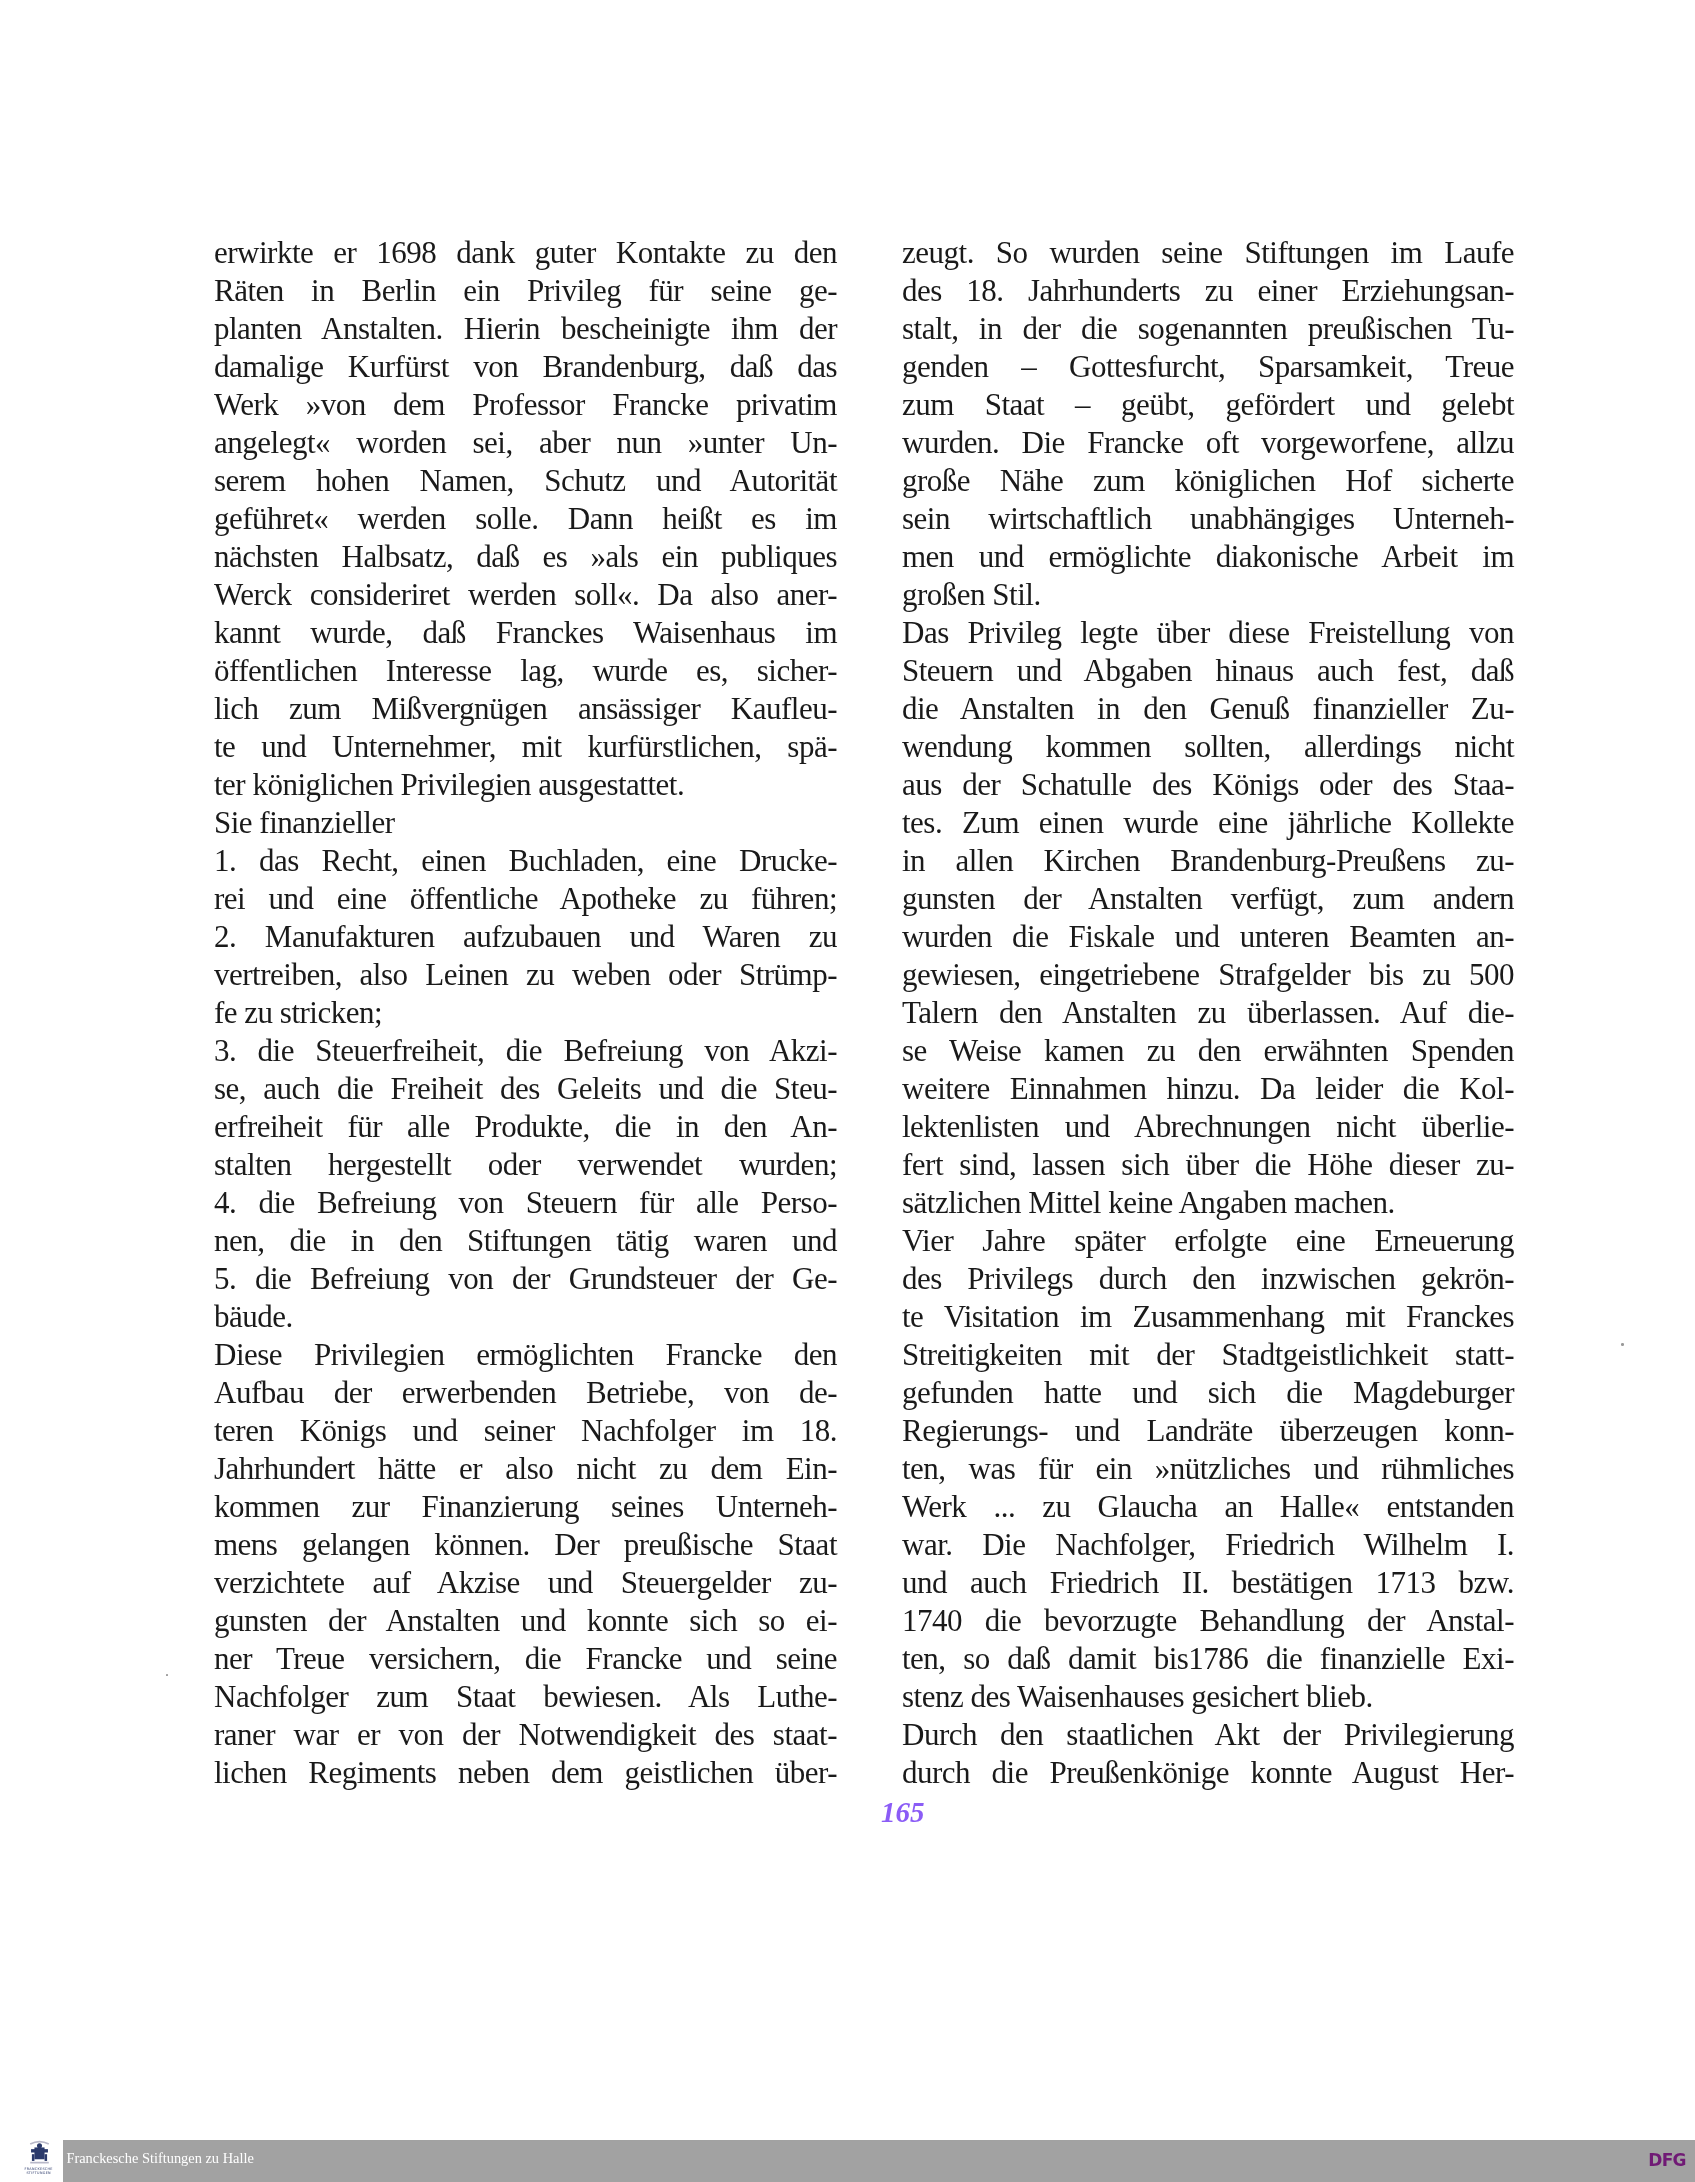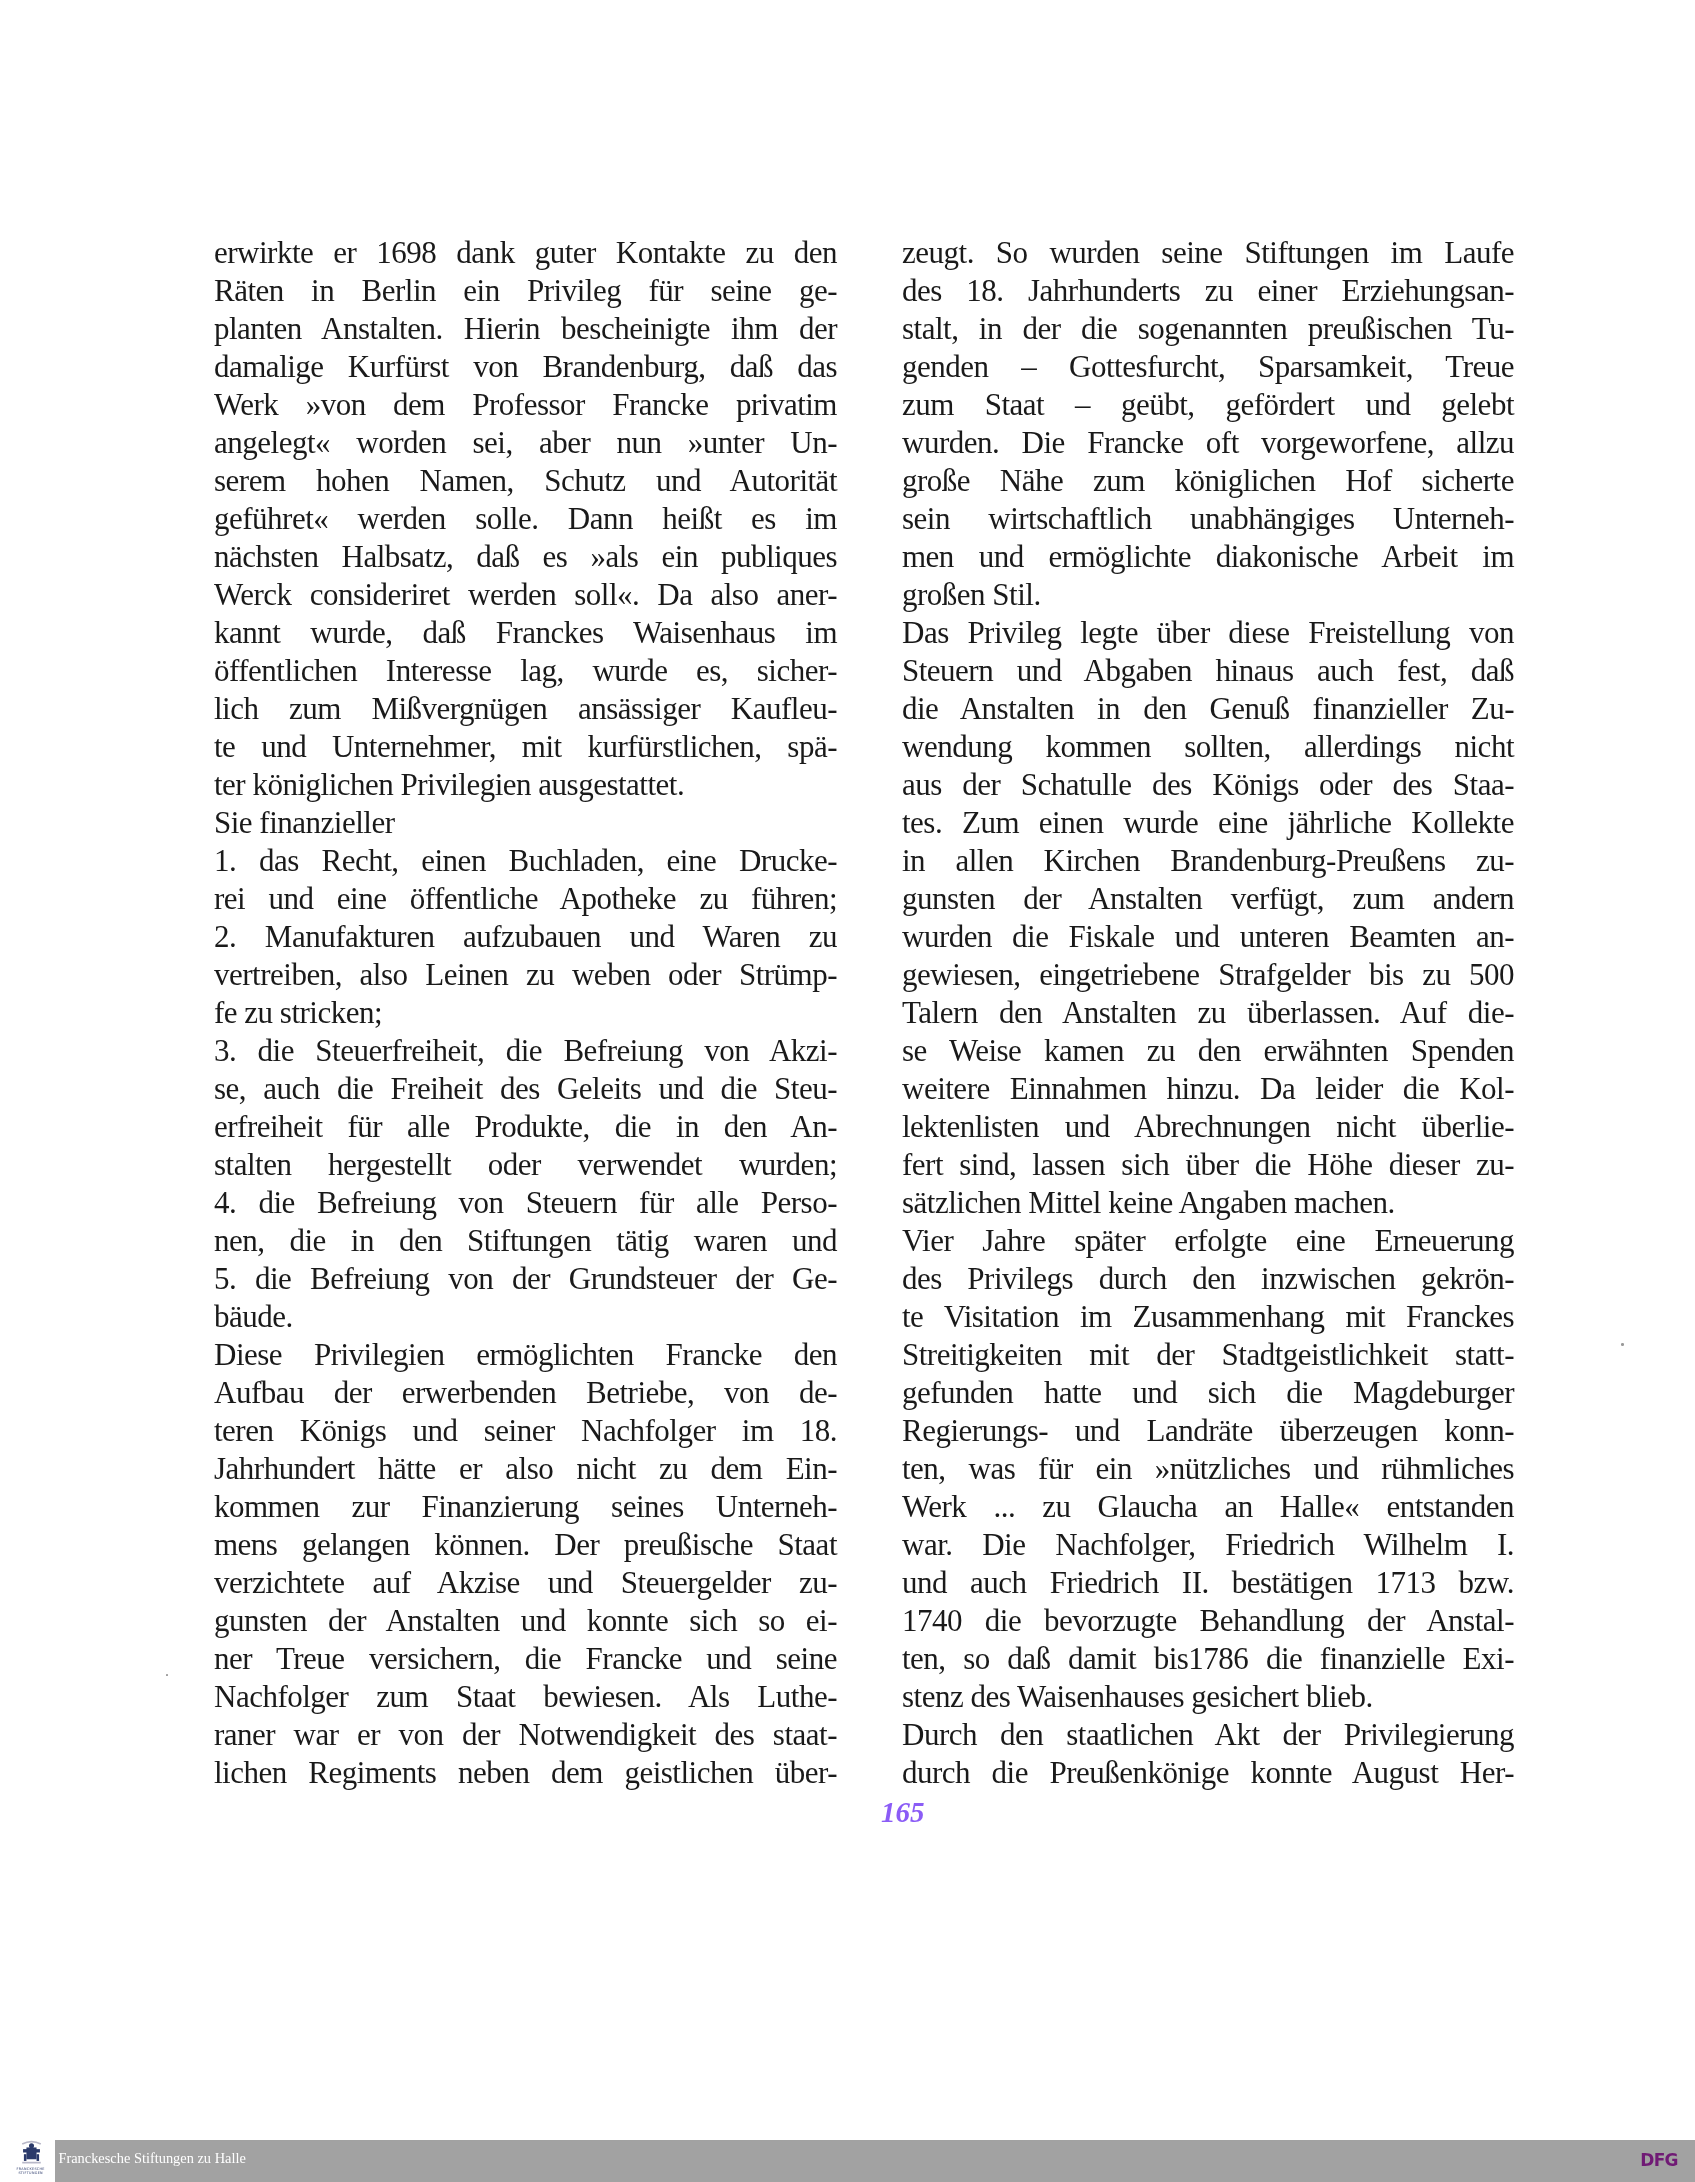--- a/index.html
+++ b/index.html
@@ -20,21 +20,21 @@
     transform-origin: left center;
     height: 38px;
   }
   .line.last { text-align-last: left; }
   .page-number {
     position: absolute; top: 1796px; left: 881px; width: 59px; text-align: left;
     font-family: "Liberation Serif", serif; font-style: italic; font-weight: bold;
     font-size: 29px; color: #8b5cf6;
   }
   .footer {
-    position: absolute; left: 8px; top: 2136px; width: 1442px; height: 47px;
+    position: absolute; left: 16px; top: 2136px; width: 1442px; height: 47px;
   }
   .footer-logo {
     position: absolute; left: 0; top: 0; width: 46px; height: 47px; background: #ffffff;
   }
   .footer-logo svg { position: absolute; left: 8.5px; top: 3.4px; }
   .footer-logo-text {
     position: absolute; left: 1.7px; top: 31px; width: 42px; text-align: center;
     font-family: "DejaVu Sans", sans-serif; font-size: 3.4px; line-height: 4.2px; color: #2b3a6b; letter-spacing: 0.3px;
   }
   .footer-bar {

